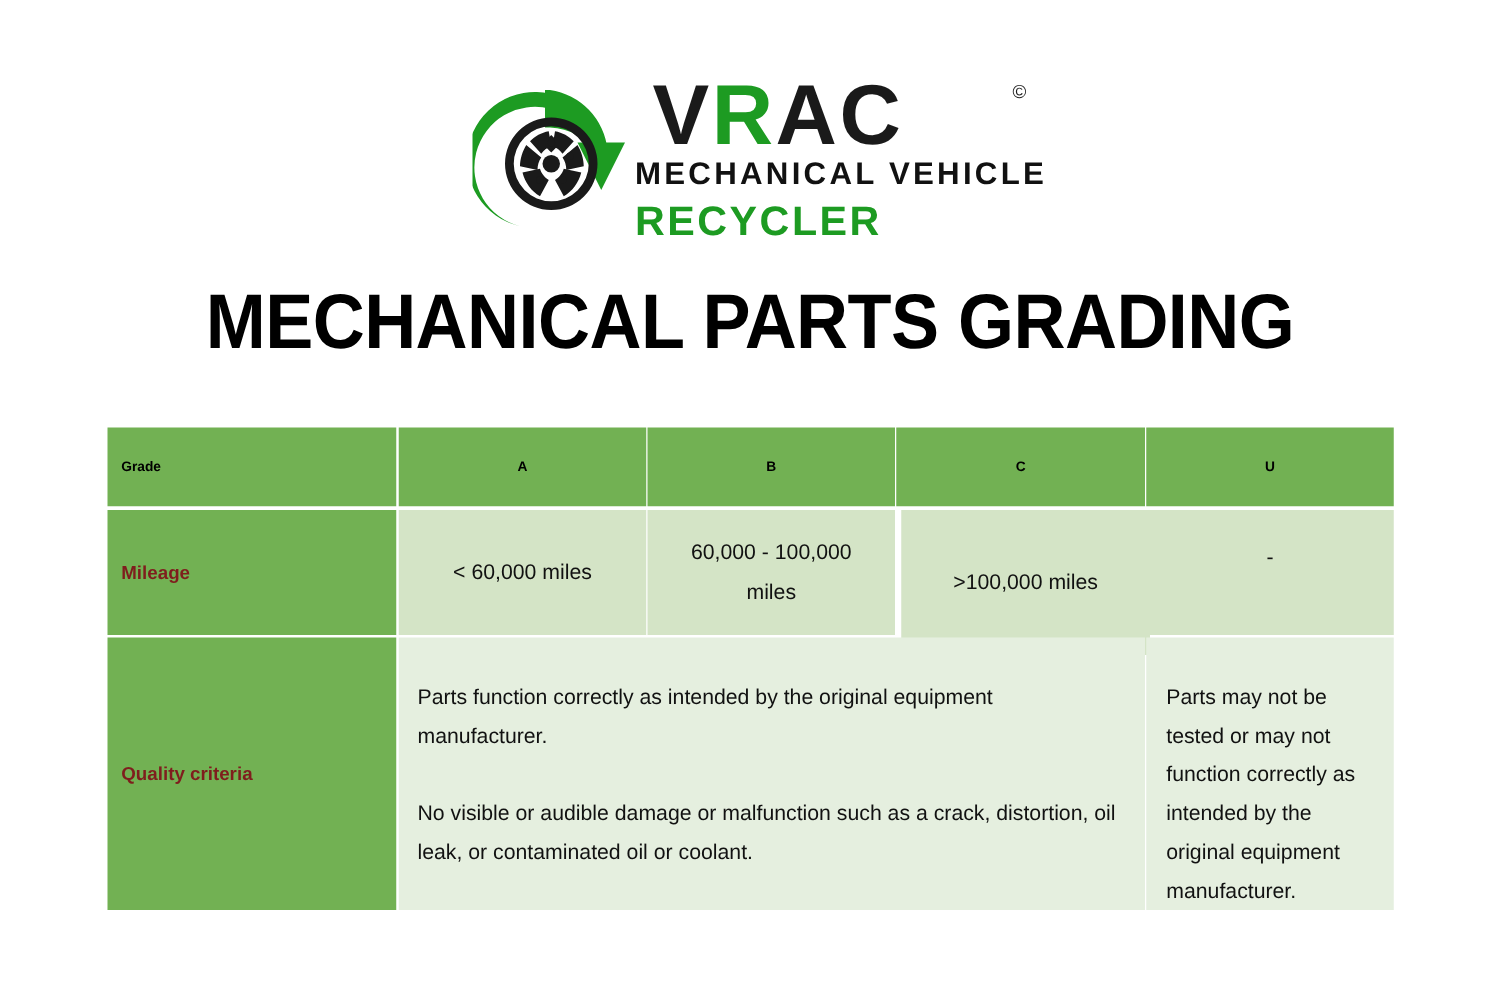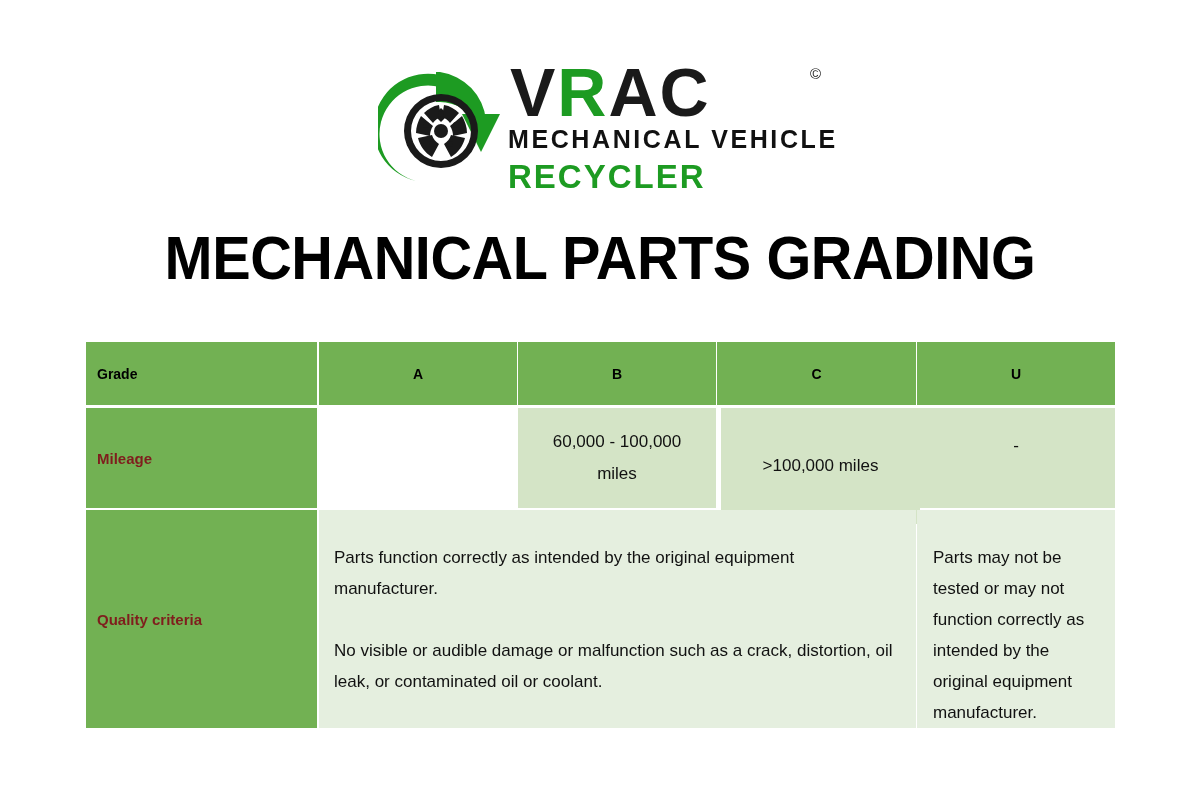--- a/index.html
+++ b/index.html
@@ -33,21 +33,21 @@
   }
   .logo-text {
     position: absolute;
     left: 128px;
     top: 0px;
     width: 330px;
     height: 145px;
   }
   .logo-vrac {
     position: absolute;
-    left: 4px;
+    left: 16px;
     top: 0px;
     font-family: "Liberation Sans", sans-serif;
     font-weight: bold;
     font-size: 68px;
     letter-spacing: 2px;
     line-height: 68px;
     color: #1a1a1a;
     white-space: nowrap;
   }
   .logo-vrac .green-r { color: #1d9b22; }
@@ -112,21 +112,21 @@
     height: 386px;
   }
   .tcell {
     position: absolute;
     box-sizing: border-box;
   }
   .hdr {
     background: #72b153;
     color: #000000;
     font-weight: bold;
-    font-size: 14px;
+    font-size: 11px;
   }
   .hdr-label {
     text-align: left;
     padding-left: 11px;
   }
   .hdr-col {
     text-align: center;
   }
   .rowlabel {
     background: #72b153;
@@ -239,20 +239,23 @@
   <div class="tcell hdr hdr-col vcenter-center" style="left:631px; top:0px; width:199px; height:63px;">
     <span>C</span>
   </div>
   <div class="tcell hdr hdr-col vcenter-center" style="left:831px; top:0px; width:198px; height:63px;">
     <span>U</span>
   </div>
 
   <div class="tcell rowlabel vcenter" style="left:0px; top:66px; width:231px; height:100px;">
     <span class="cell-inner">Mileage</span>
   </div>
+  <div class="tcell mileage-cell vcenter-center" style="left:233px; top:66px; width:198px; height:100px;">
+    <span>&lt; 60,000 miles</span>
+  </div>
   <div class="tcell mileage-cell vcenter-center" style="left:432px; top:66px; width:198px; height:100px; padding:2px 18px;">
     <span>60,000 - 100,000 miles</span>
   </div>
   <div class="tcell mileage-cell vcenter-center" style="left:635px; top:66px; width:199px; height:116px;">
     <span>&gt;100,000 miles</span>
   </div>
   <div class="tcell mileage-cell dash-cell vtop" style="left:831px; top:66px; width:198px; height:100px; justify-content:center; padding-top:22px;">
     <span>-</span>
   </div>
 

